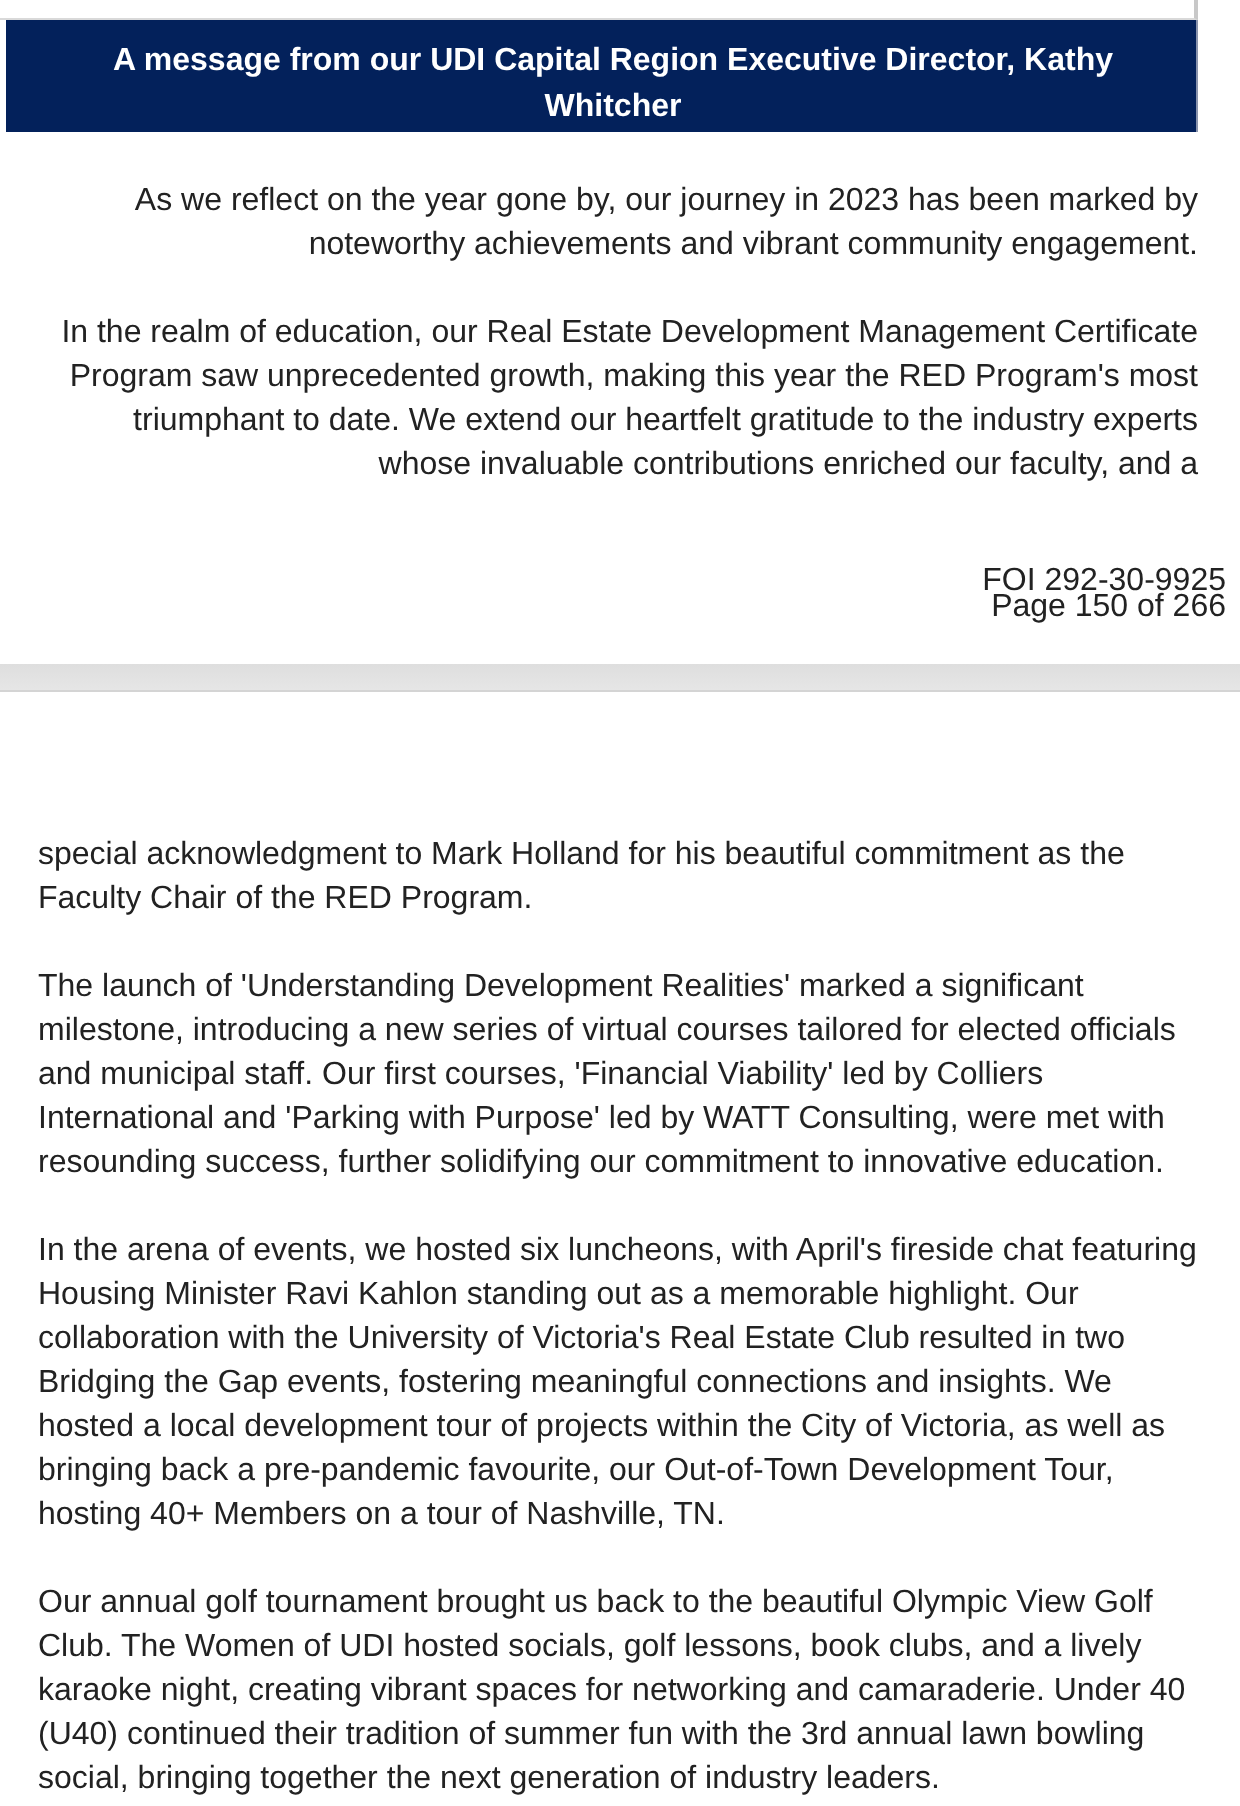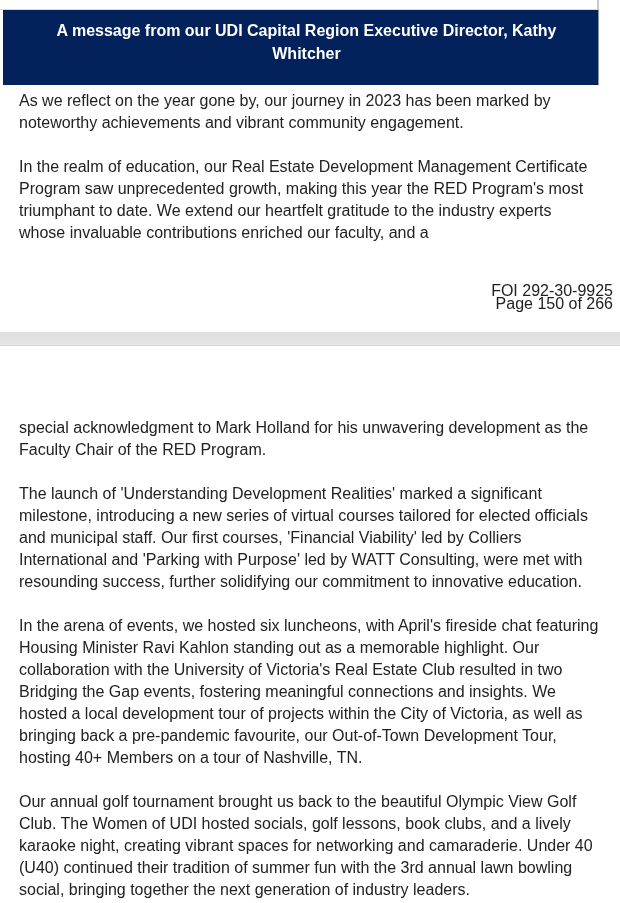--- a/index.html
+++ b/index.html
@@ -24,21 +24,21 @@
     border-right: 2px solid #c8c8c8;
     border-bottom: 1px solid #d9d9d9;
     box-sizing: border-box;
     background: #ffffff;
   }
   .banner {
     position: absolute;
     left: 3px;
     top: 10px;
     width: 596px;
-    height: 75px;
+    height: 56px;
     background: #03215b;
     color: #ffffff;
     font-weight: bold;
     font-size: 16px;
     line-height: 23px;
     text-align: center;
     box-sizing: border-box;
     padding: 9px 12px 0 24px;
     border-right: 1px solid #8a94ad;
   }
@@ -49,21 +49,21 @@
     font-size: 16px;
     line-height: 22px;
     color: #222222;
   }
   .para-block p {
     margin: 0 0 22px 0;
   }
   .para-block p:last-child {
     margin-bottom: 0;
   }
-  .page1-body { top: 90px; }
+  .page1-body { top: 90px; text-align: right; }
   .page2-body { top: 417px; }
   .footer {
     position: absolute;
     right: 7px;
     top: 284px;
     text-align: right;
     font-size: 16px;
     line-height: 13px;
     color: #222222;
   }
@@ -93,17 +93,17 @@
 </div>
 
 <div class="footer">
   <div>FOI 292-30-9925</div>
   <div>Page 150 of 266</div>
 </div>
 
 <div class="page-gap"></div>
 
 <div class="para-block page2-body">
-  <p>special acknowledgment to Mark Holland for his unwavering development as the Faculty Chair of the RED Program.</p>
+  <p>special acknowledgment to Mark Holland for his beautiful commitment as the Faculty Chair of the RED Program.</p>
   <p>The launch of 'Understanding Development Realities' marked a significant milestone, introducing a new series of virtual courses tailored for elected officials and municipal staff. Our first courses, 'Financial Viability' led by Colliers International and 'Parking with Purpose' led by WATT Consulting, were met with resounding success, further solidifying our commitment to innovative education.</p>
   <p>In the arena of events, we hosted six luncheons, with April's fireside chat featuring Housing Minister Ravi Kahlon standing out as a memorable highlight. Our collaboration with the University of Victoria's Real Estate Club resulted in two Bridging the Gap events, fostering meaningful connections and insights. We hosted a local development tour of projects within the City of Victoria, as well as bringing back a pre-pandemic favourite, our Out-of-Town Development Tour, hosting 40+ Members on a tour of Nashville, TN.</p>
   <p>Our annual golf tournament brought us back to the beautiful Olympic View Golf Club. The Women of UDI hosted socials, golf lessons, book clubs, and a lively karaoke night, creating vibrant spaces for networking and camaraderie. Under 40 (U40) continued their tradition of summer fun with the 3rd annual lawn bowling social, bringing together the next generation of industry leaders.</p>
 </div>
 
 </body></html>

